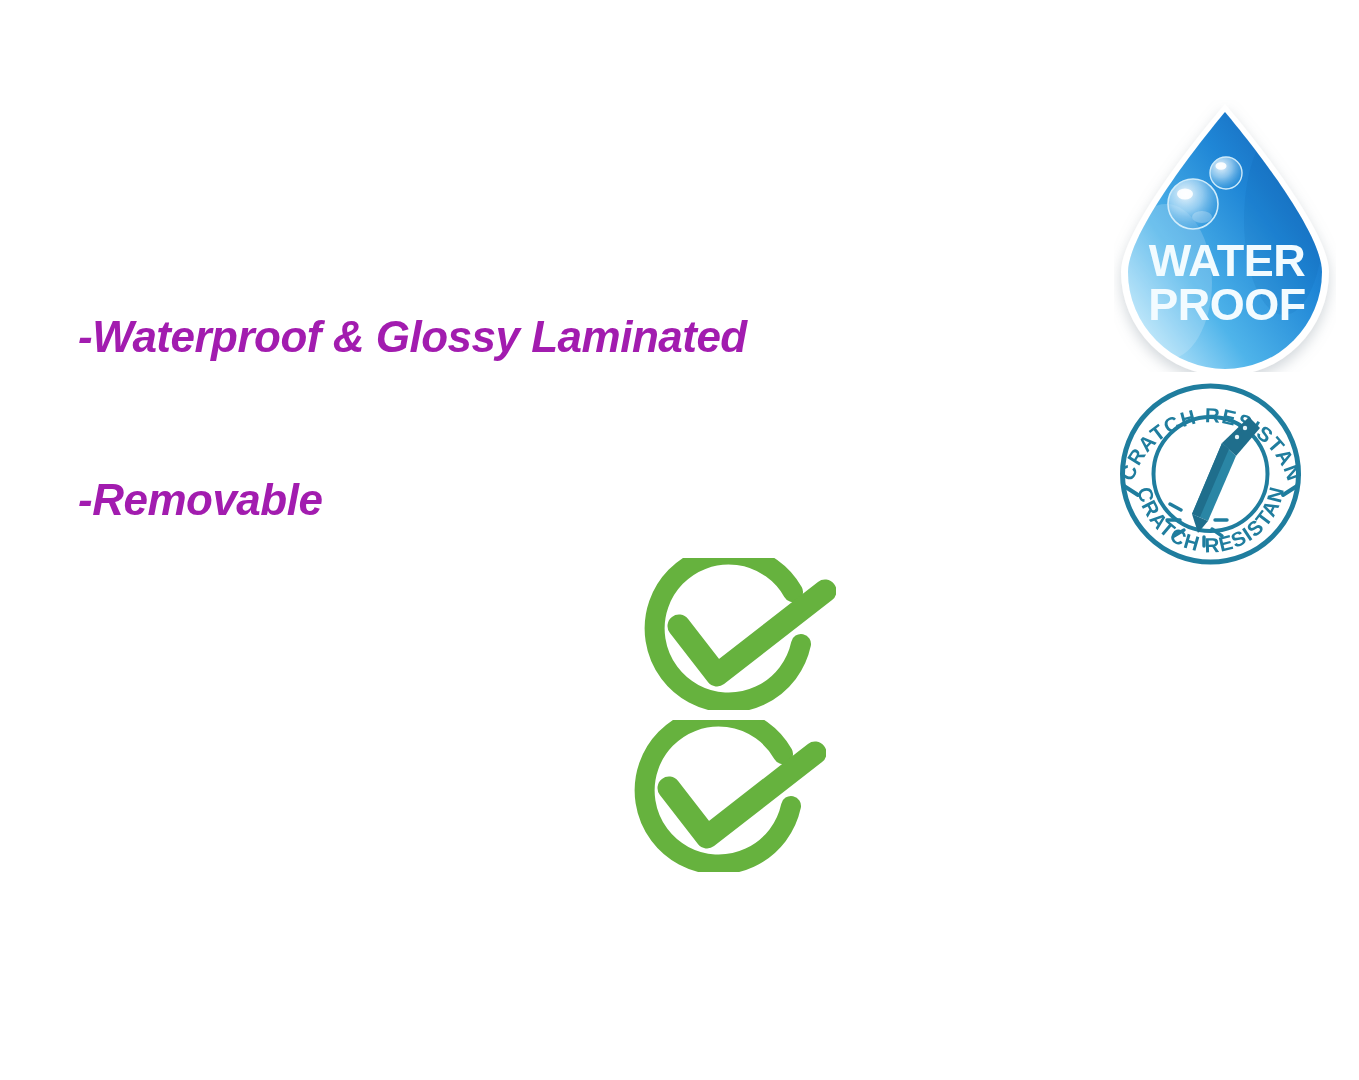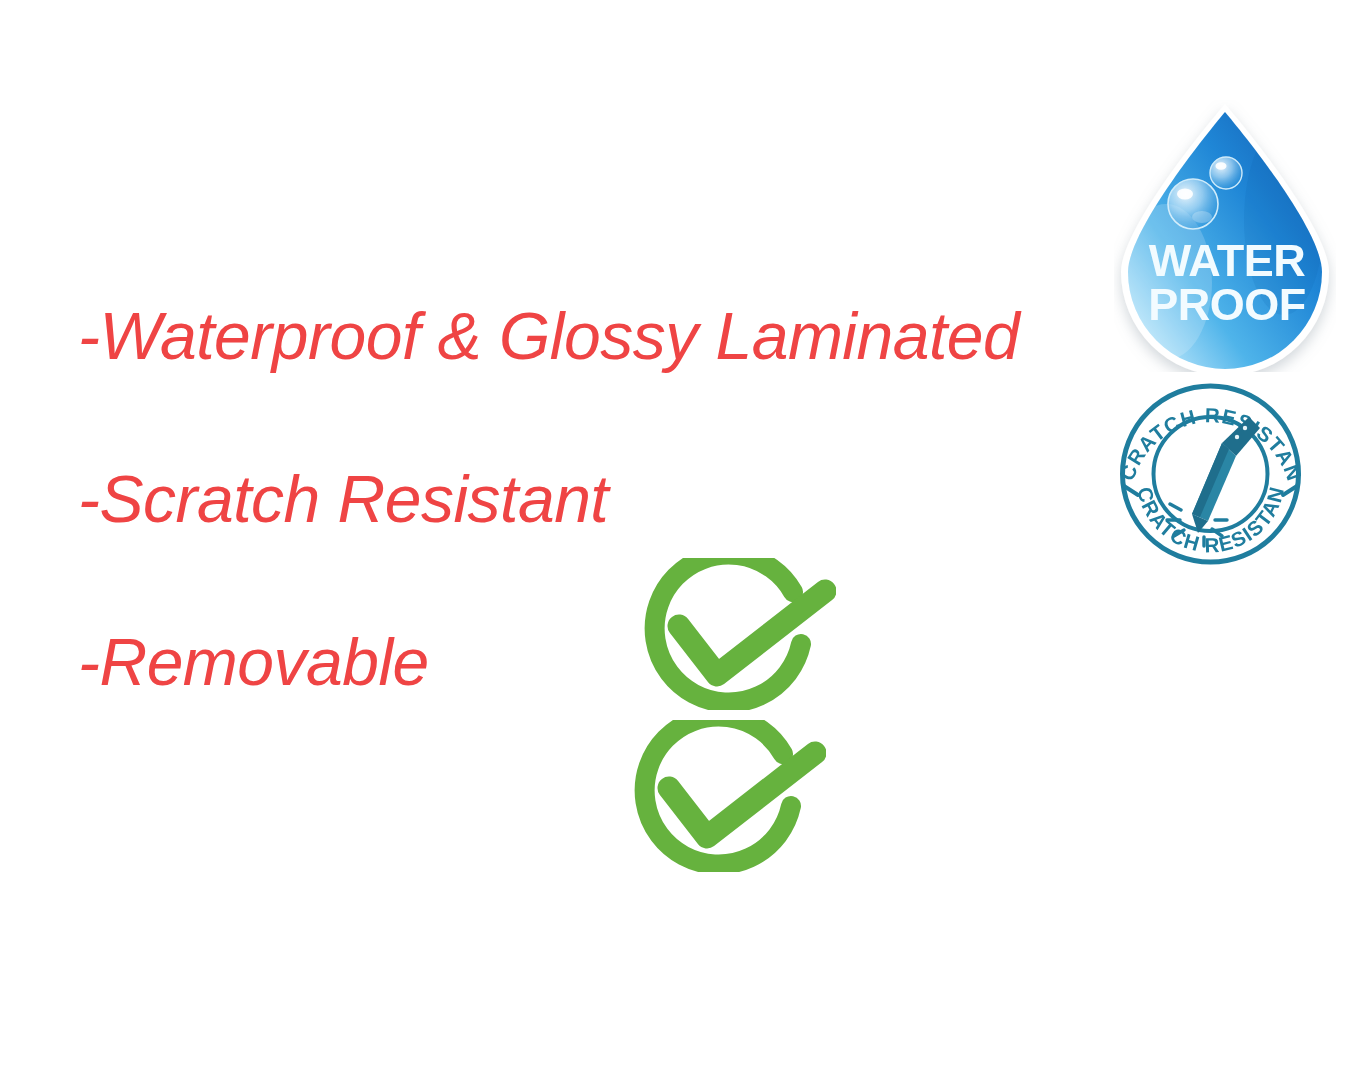--- a/index.html
+++ b/index.html
@@ -20,26 +20,26 @@
 
   
   .feature-list {
     position: absolute;
     left: 78px;
     top: 255px;
     width: 1020px;
   }
   .feature-line {
     font-family: "Liberation Sans", sans-serif;
-    font-weight: normal;
+    font-weight: bold;
     font-style: italic;
-    font-size: 66px;
+    font-size: 44px;
     line-height: 163px;
     letter-spacing: -0.5px;
-    color: #ef4444;
+    color: #a21caf;
     white-space: nowrap;
   }
 
   
   .check-icon {
     position: absolute;
   }
   .check-icon svg { display: block; }
 
   
@@ -62,21 +62,20 @@
   }
   .scratch-badge svg { display: block; }
 </style>
 </head>
 <body>
 
 <div id="canvas">
 
   <div class="feature-list">
     <div class="feature-line">-Waterproof &amp; Glossy Laminated</div>
-    <div class="feature-line">-Scratch Resistant</div>
     <div class="feature-line">-Removable</div>
   </div>
 
   <div class="check-icon" style="left:641px; top:558px; width:195px; height:152px;">
     <svg width="195" height="152" viewBox="0 0 195 152">
 
       <path d="M 152 34
                A 74 74 0 1 0 160 86" fill="none" stroke="#66b23e" stroke-width="20" stroke-linecap="round"></path>
 
       <path d="M 38 68 L 76 117 L 184 33" fill="none" stroke="#66b23e" stroke-width="23" stroke-linecap="round" stroke-linejoin="round"></path>

